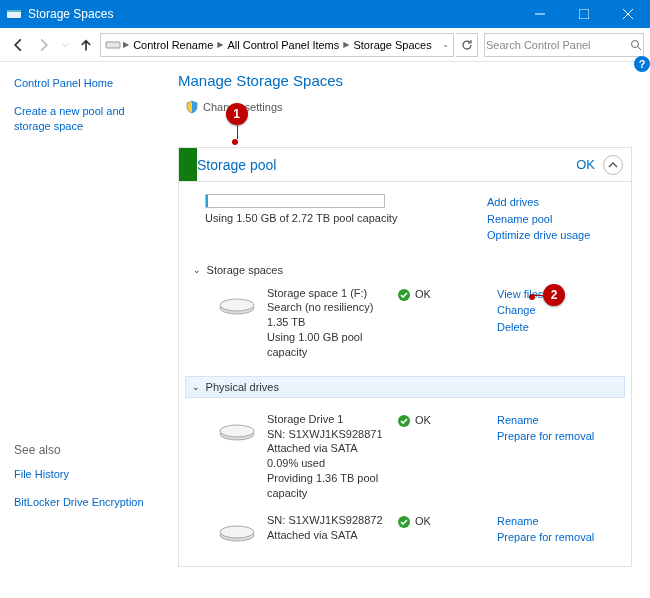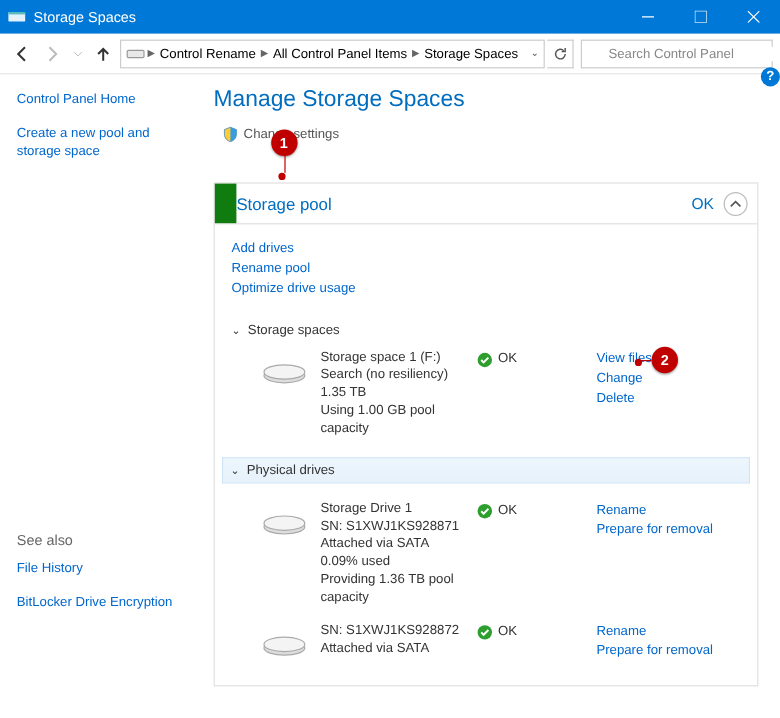--- a/index.html
+++ b/index.html
@@ -16,33 +16,33 @@
 
 .navbar { height: 34px; display: flex; align-items: center; padding: 0 6px; border-bottom: 1px solid #e5e5e5; gap: 2px; }
 .navbtn { width: 24px; height: 24px; display: flex; align-items: center; justify-content: center; color: #555; }
 .navbtn.disabled { color: #bbb; }
 .breadcrumb { flex: 1; display: flex; align-items: center; border: 1px solid #ccc; height: 24px; padding: 0 4px; gap: 2px; font-size: 11px; }
 .breadcrumb .bicon { width: 16px; height: 16px; display:flex; align-items:center; justify-content:center; }
 .breadcrumb .sep { color: #666; font-size: 8px; }
 .breadcrumb .crumb { color: #000; padding: 0 2px; }
 .breadcrumb .spacer { flex: 1; }
 .navctl { width: 22px; height: 24px; display:flex; align-items:center; justify-content:center; color:#555; border:1px solid #ccc; border-left:none; }
-.search { width: 160px; height: 24px; border: 1px solid #ccc; display: flex; align-items: center; padding: 0 22px; color: #888; margin-left:4px; }
+.search { width: 160px; height: 24px; border: 1px solid #ccc; display: flex; align-items: center; padding: 0 1px; color: #888; margin-left:4px; }
 .search input { border: none; outline: none; flex: 1; font-size: 11px; color:#000; }
 .search input::placeholder { color: #888; }
 .search svg { width: 12px; height: 12px; color:#666; }
 
 
 .main { display: flex; height: calc(598px - 28px - 34px); }
 .sidebar { width: 174px; padding: 14px 14px; }
 .sidebar a { color: #0066cc; text-decoration: none; display: block; margin-bottom: 14px; font-size: 11px; line-height: 1.3; }
 .sidebar .seealso { margin-top: 310px; color: #666; font-size: 12px; margin-bottom: 10px; }
 .content { flex: 1; padding: 10px 18px 10px 4px; position: relative; }
 
-.content h1 { color: #006dbf; font-weight: 400; font-size: 19px; margin-bottom: 6px; }
+.content h1 { color: #006dbf; font-weight: 400; font-size: 15px; margin-bottom: 6px; }
 .desc-row { display: flex; gap: 10px; align-items: flex-start; justify-content: space-between; }
 .desc { color: #333; font-size: 11px; line-height: 1.4; max-width: 330px; }
 .changesettings { text-align:center; font-size: 11px; color: #555; padding: 4px 6px; border:1px solid transparent; white-space:nowrap; display:flex; align-items:center; gap:4px; }
 .shield { width:14px; height:14px; }
 .helpbtn { position: absolute; top: -6px; right: 0; width:16px; height:16px; border-radius:50%; background:#0078d7; color:#fff; display:flex; align-items:center; justify-content:center; font-size:11px; font-weight:bold; }
 
 
 .panel { margin-top: 28px; border: 1px solid #e0e0e0; }
 .panel-header { display:flex; align-items:center; height: 34px; border-bottom: 1px solid #e0e0e0; }
 .panel-header .bar { width: 18px; height: 100%; background: #107c10; }
@@ -194,20 +194,26 @@
         <div class="ptitle">Storage pool</div>
         <div class="okright">OK</div>
         <div class="collapsebtn">
           <svg width="10" height="10" viewBox="0 0 10 10">
               <path d="M1 7 L5 3 L9 7" fill="none" stroke="#555" stroke-width="1.4"></path>
             </svg>
         </div>
       </div>
       <div class="panel-body">
         <div class="usagerow">
+          <div class="usageleft">
+            <div class="progressbar">
+                <div class="fill"></div>
+              </div>
+            <div class="usagetxt">Using 1.50 GB of 2.72 TB pool capacity</div>
+          </div>
           <div class="poollinks">
             <a>Add drives</a>
             <a>Rename pool</a>
             <a>Optimize drive usage</a>
           </div>
         </div>
 
         <div class="subhead">
           <span class="chev">⌄</span>
           <span>Storage spaces</span>

